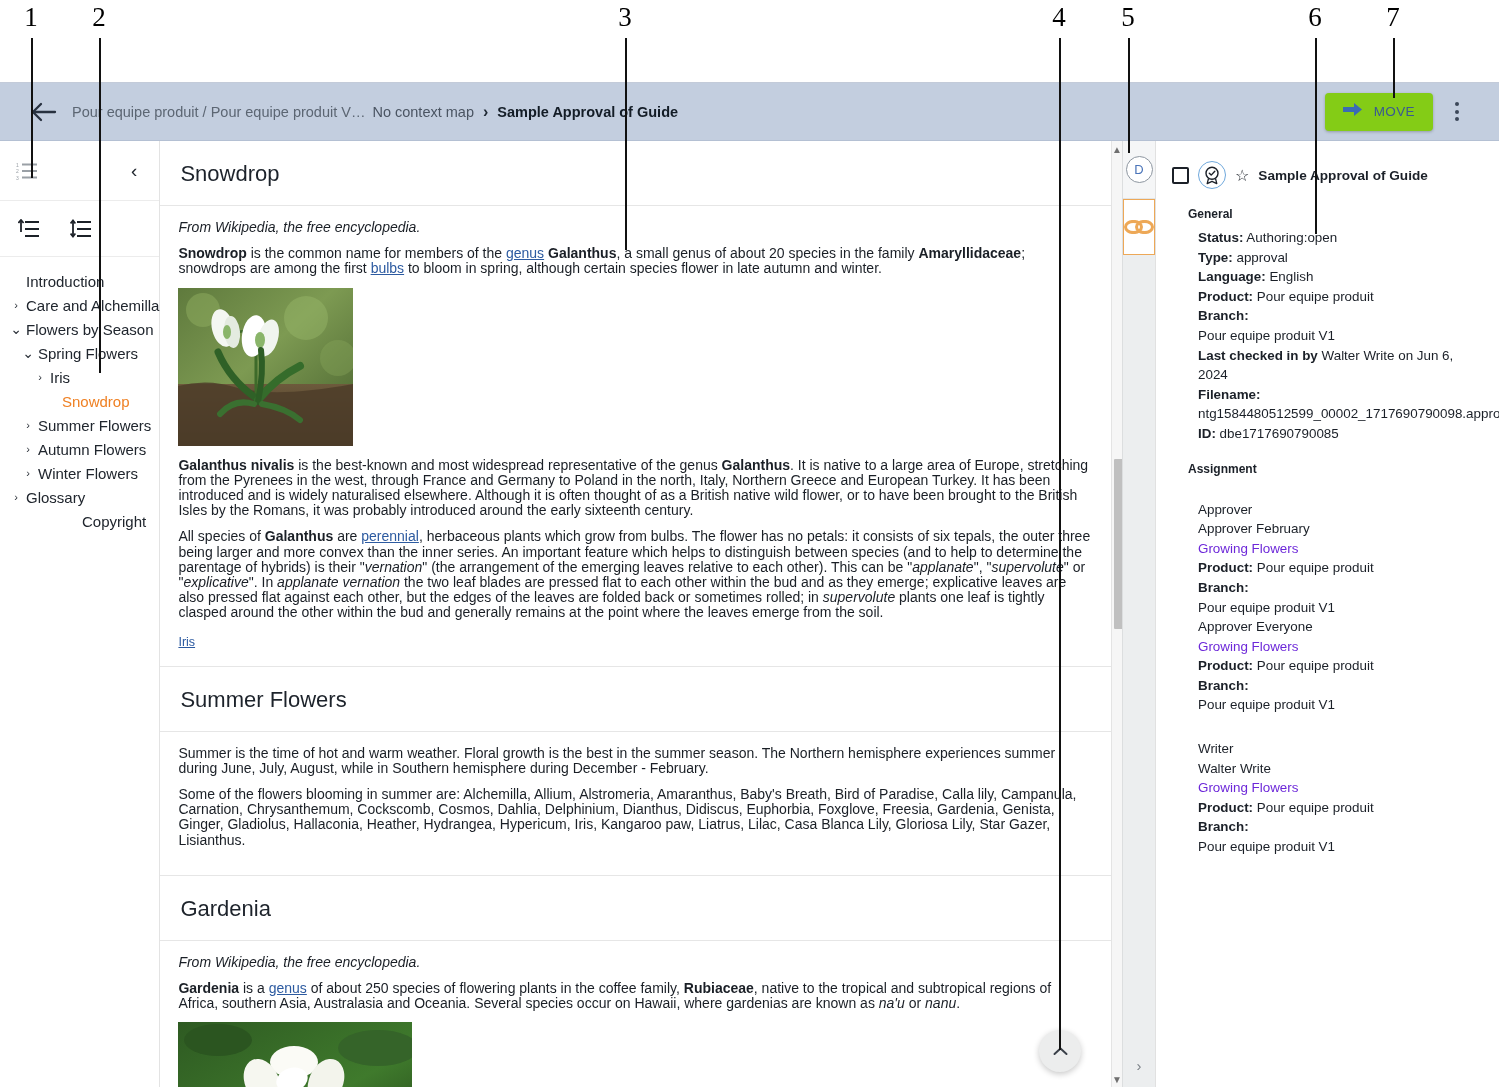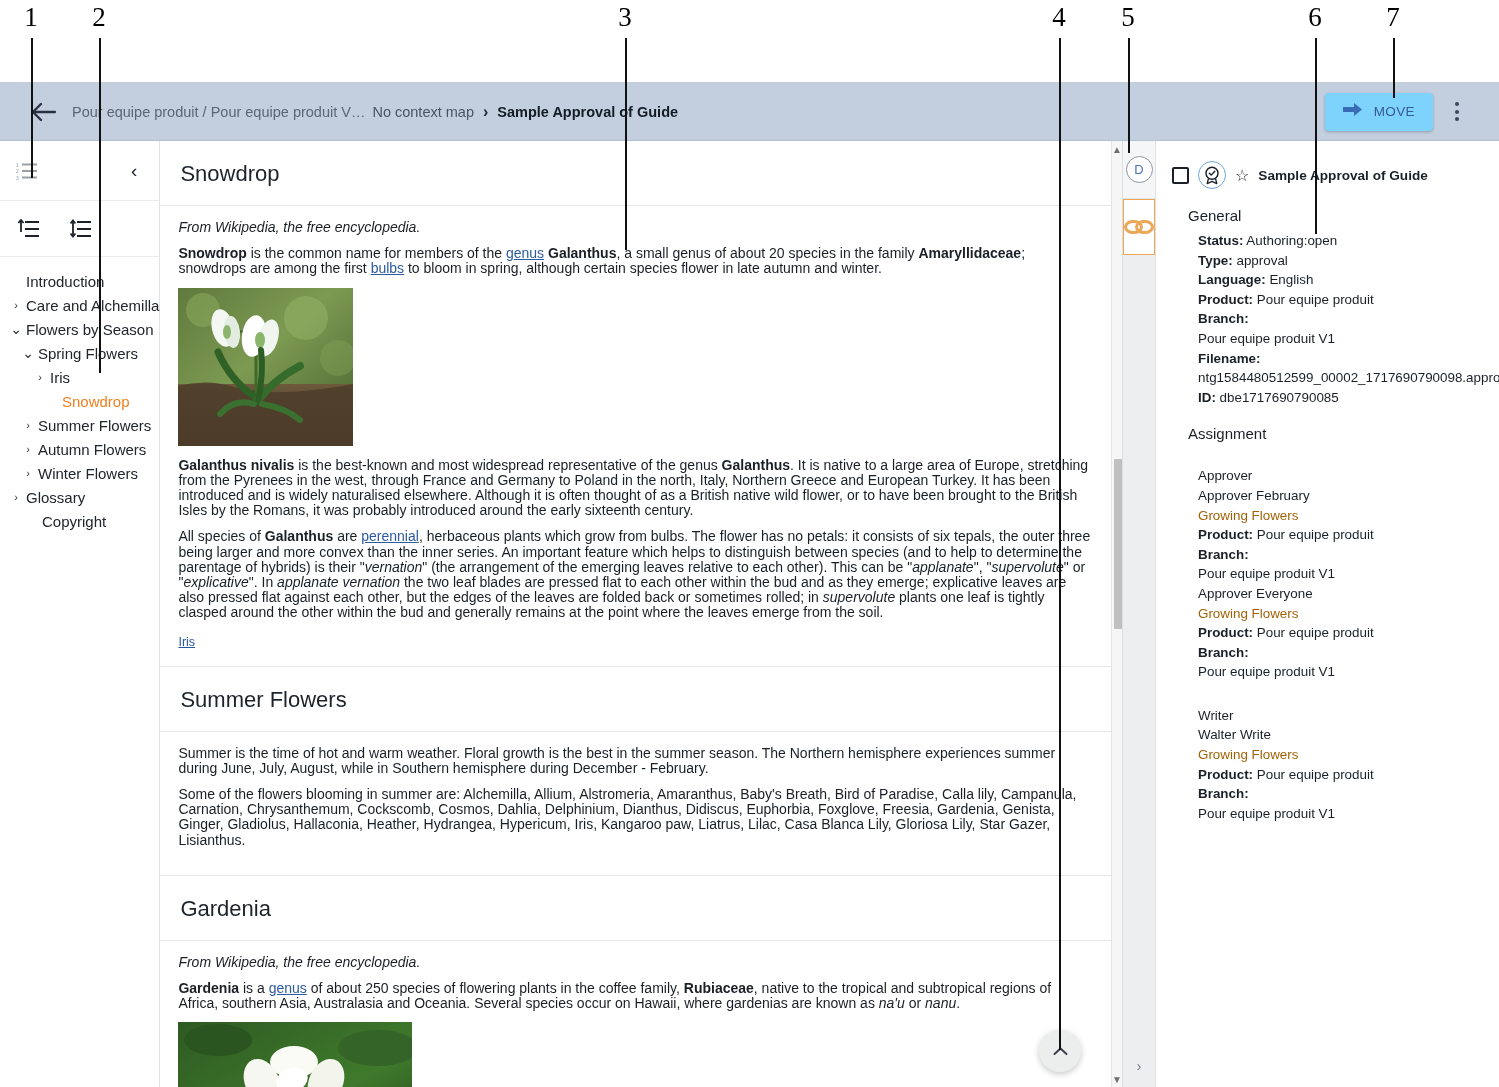--- a/index.html
+++ b/index.html
@@ -54,21 +54,21 @@
     color: #1d2733; font-size: 16px; font-weight: bold;
     margin: 0 9px 0 9px;
   }
   .crumb-active { color: #131c26; font-weight: bold; font-size: 14.5px; }
 
   .topbar-right {
     margin-left: auto; display: flex; align-items: center;
     gap: 6px; padding-right: 24px;
   }
   .move-btn {
-    background: #7dd3fc; border-radius: 4px;
+    background: #84cc16; border-radius: 4px;
     height: 38px; min-width: 98px;
     display: flex; align-items: center; justify-content: center;
     gap: 11px; padding: 0 18px;
     box-shadow: 0 1px 3px rgba(0,0,0,.25);
     cursor: pointer;
   }
   .move-btn .lbl {
     color: #3a5a92; font-size: 13.5px; letter-spacing: .4px;
   }
   .kebab {
@@ -208,26 +208,26 @@
   }
   .badge-ico {
     width: 28px; height: 28px; border-radius: 50%;
     border: 1.6px solid #6fa8dc;
     display: flex; align-items: center; justify-content: center;
     flex: 0 0 28px;
   }
   .star { color: #1b2028; font-size: 16px; cursor: pointer; }
   .doc-name { font-weight: bold; font-size: 13.6px; }
 
-  .grp-head { font-weight: normal; font-size: 15px; margin: 18px 0 7px 16px; }
+  .grp-head { font-weight: bold; font-size: 12px; margin: 18px 0 7px 16px; }
   .kv { margin-left: 26px; line-height: 19.6px; }
   .kv .k { font-weight: bold; }
   .sub-head { font-weight: normal; margin-left: 26px; margin-top: 24px; line-height: 19.6px; }
   .plain { margin-left: 26px; line-height: 19.6px; }
-  .link-blue { margin-left: 26px; line-height: 19.6px; color: #a16207; cursor: pointer; }
+  .link-blue { margin-left: 26px; line-height: 19.6px; color: #6d28d9; cursor: pointer; }
 </style>
 </head>
 <body>
 
 <div id="callouts">
     <div class="callout-num" style="left: 31px;">1</div>
     <div class="callout-line" style="left: 31px; top: 38px; height: 140px;"></div>
     <div class="callout-num" style="left: 99px;">2</div>
     <div class="callout-line" style="left: 99px; top: 38px; height: 335px;"></div>
     <div class="callout-num" style="left: 625px;">3</div>
@@ -345,21 +345,21 @@
             <span class="tlabel">Autumn Flowers</span>
           </div>
           <div class="tnode" style="padding-left: 20px;">
             <span class="tcaret">›</span>
             <span class="tlabel">Winter Flowers</span>
           </div>
           <div class="tnode" style="padding-left: 8px;">
             <span class="tcaret">›</span>
             <span class="tlabel">Glossary</span>
           </div>
-          <div class="tnode" style="padding-left: 24px;">
+          <div class="tnode" style="padding-left: 24px; margin-left: 40px;">
             <span class="tcaret none">›</span>
             <span class="tlabel">Copyright</span>
           </div>
         </div>
     </div>
 
     <div class="centercol">
       <div class="doc-scroll">
 
         <div class="sec-title-bar">
@@ -499,20 +499,21 @@
         </div>
 
         <div class="grp-head">General</div>
         <div id="general-list">
             <div class="kv"><span class="k">Status:</span><span> Authoring:open</span></div>
             <div class="kv"><span class="k">Type:</span><span> approval</span></div>
             <div class="kv"><span class="k">Language:</span><span> English</span></div>
             <div class="kv"><span class="k">Product:</span><span> Pour equipe produit</span></div>
             <div class="kv"><span class="k">Branch:</span><span></span></div>
             <div class="kv"><span>Pour equipe produit V1</span></div>
+            <div class="kv"><span class="k">Last checked in by</span><span> Walter Write on Jun 6, 2024</span></div>
             <div class="kv"><span class="k">Filename:</span><span> ntg1584480512599_00002_1717690790098.approval</span></div>
             <div class="kv"><span class="k">ID:</span><span> dbe1717690790085</span></div>
           </div>
 
         <div class="grp-head">Assignment</div>
         <div id="assignment-list">
             <div class="sub-head">Approver</div>
             <div class="plain">Approver February</div>
             <div class="link-blue">Growing Flowers</div>
             <div class="kv"><span class="k">Product:</span><span> Pour equipe produit</span></div>

